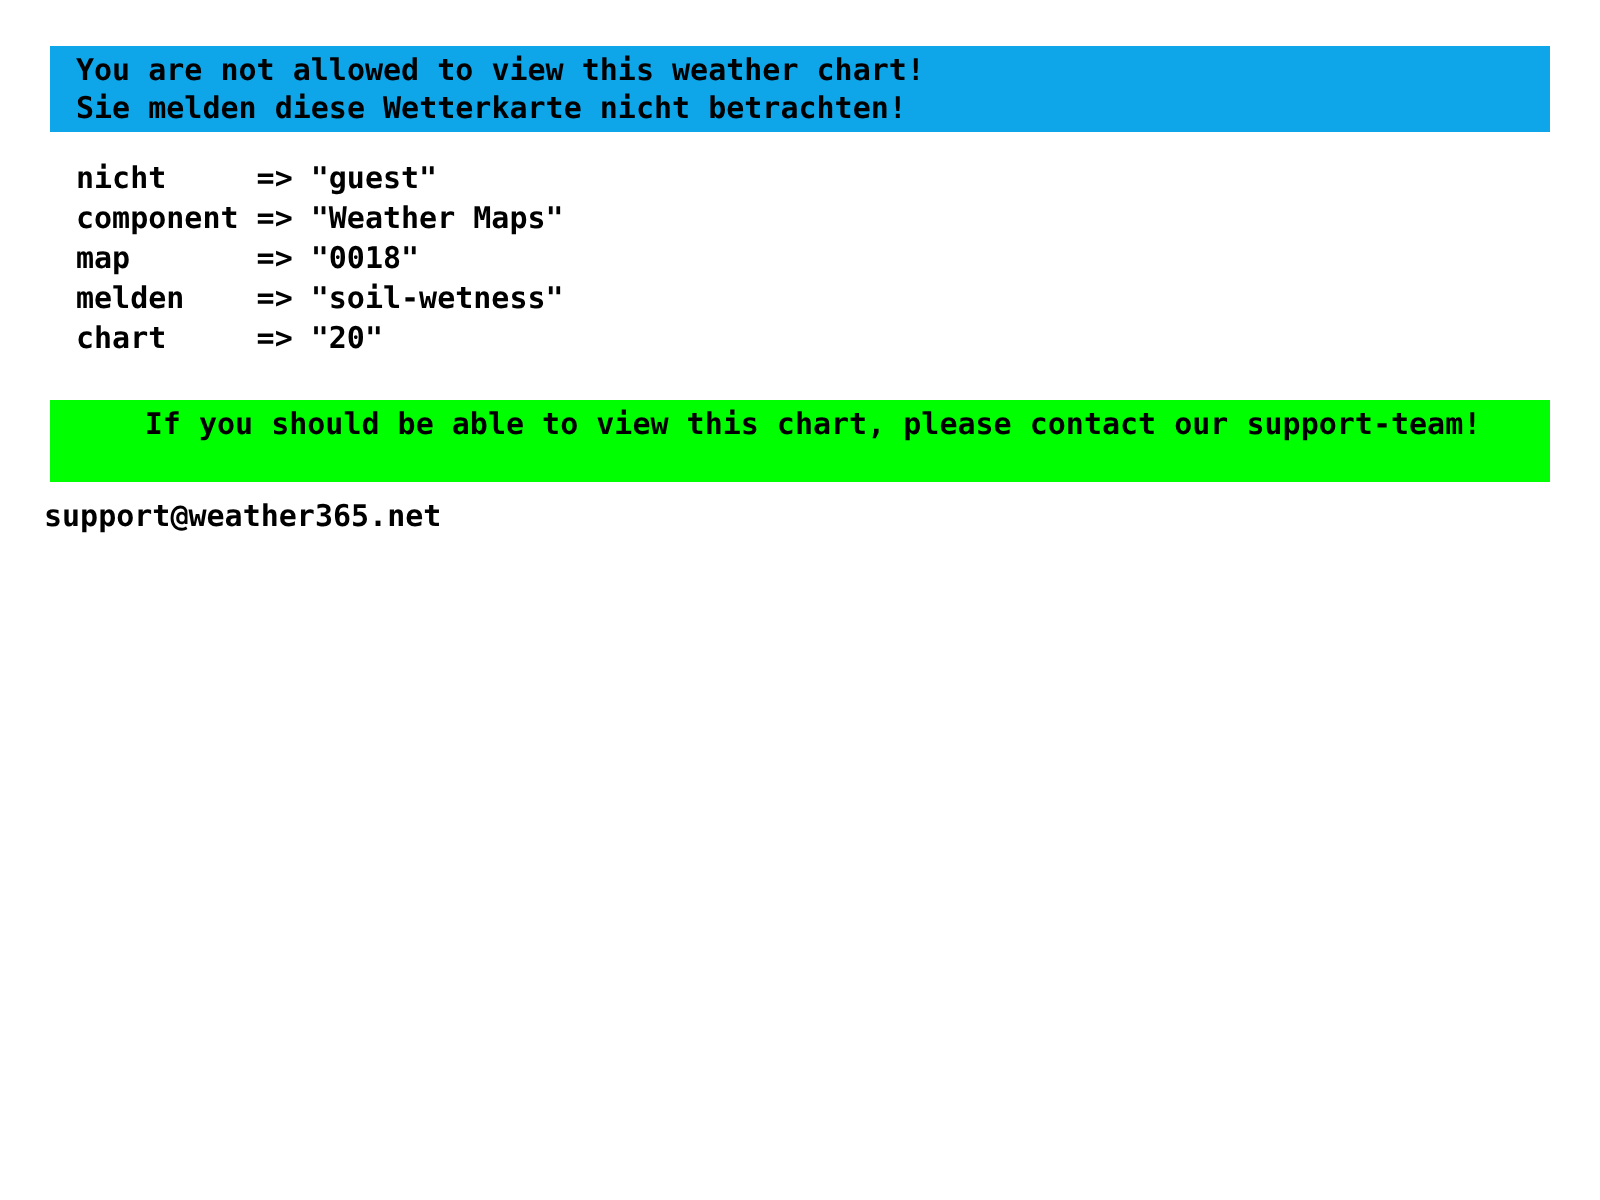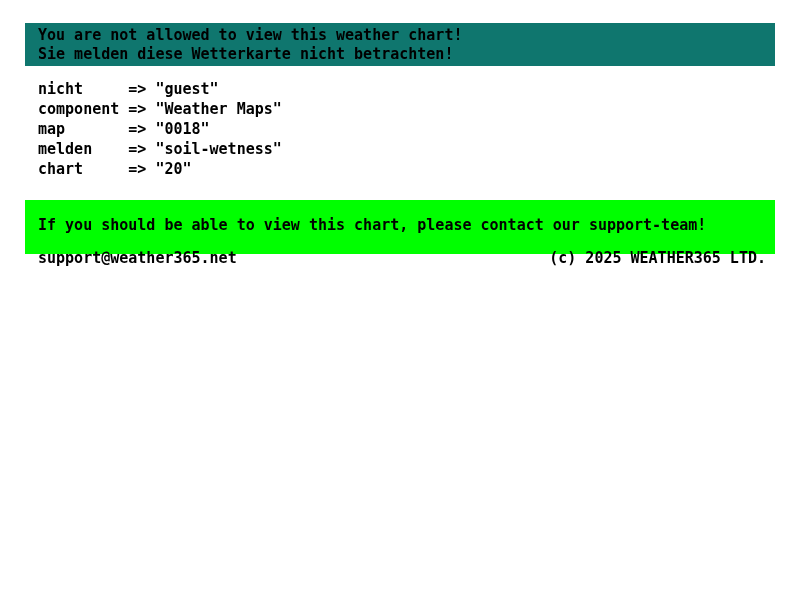--- a/index.html
+++ b/index.html
@@ -21,27 +21,28 @@
     position: absolute;
     left: 25px;
     width: 737px;
     padding-left: 13px;
     line-height: 19px;
   }
   .banner-red {
     top: 23px;
     height: 40px;
     padding-top: 3px;
-    background: #0f766e;
+    background: #0ea5e9;
   }
   .banner-green {
     top: 200px;
     height: 38px;
-    padding-top: 16px;
+    padding-top: 3px;
     background: #00ff00;
+    text-align: center;
   }
   .banner div {
     white-space: pre;
   }
   .kv {
     position: absolute;
     left: 38px;
     top: 79px;
     line-height: 20px;
   }
@@ -51,21 +52,21 @@
   .kv-key {
     display: inline-block;
     width: 10ch;
   }
   .kv-arrow {
     display: inline-block;
     margin-right: 1ch;
   }
   .footer {
     position: absolute;
-    left: 38px;
+    left: 22px;
     top: 249px;
     width: 728px;
     display: flex;
     justify-content: space-between;
     line-height: 19px;
     white-space: pre;
     gap: 19px;
   }
 </style>
 </head>
@@ -83,14 +84,13 @@
   <div class="kv-row"><span class="kv-key">melden</span><span class="kv-arrow">=&gt;</span><span class="kv-value">"soil-wetness"</span></div>
   <div class="kv-row"><span class="kv-key">chart</span><span class="kv-arrow">=&gt;</span><span class="kv-value">"20"</span></div>
 </div>
 
 <div class="banner banner-green">
   <div>If you should be able to view this chart, please contact our support-team!</div>
 </div>
 
 <div class="footer">
   <span>support@weather365.net</span>
-  <span>(c) 2025 WEATHER365 LTD.</span>
 </div>
 
 </body></html>

